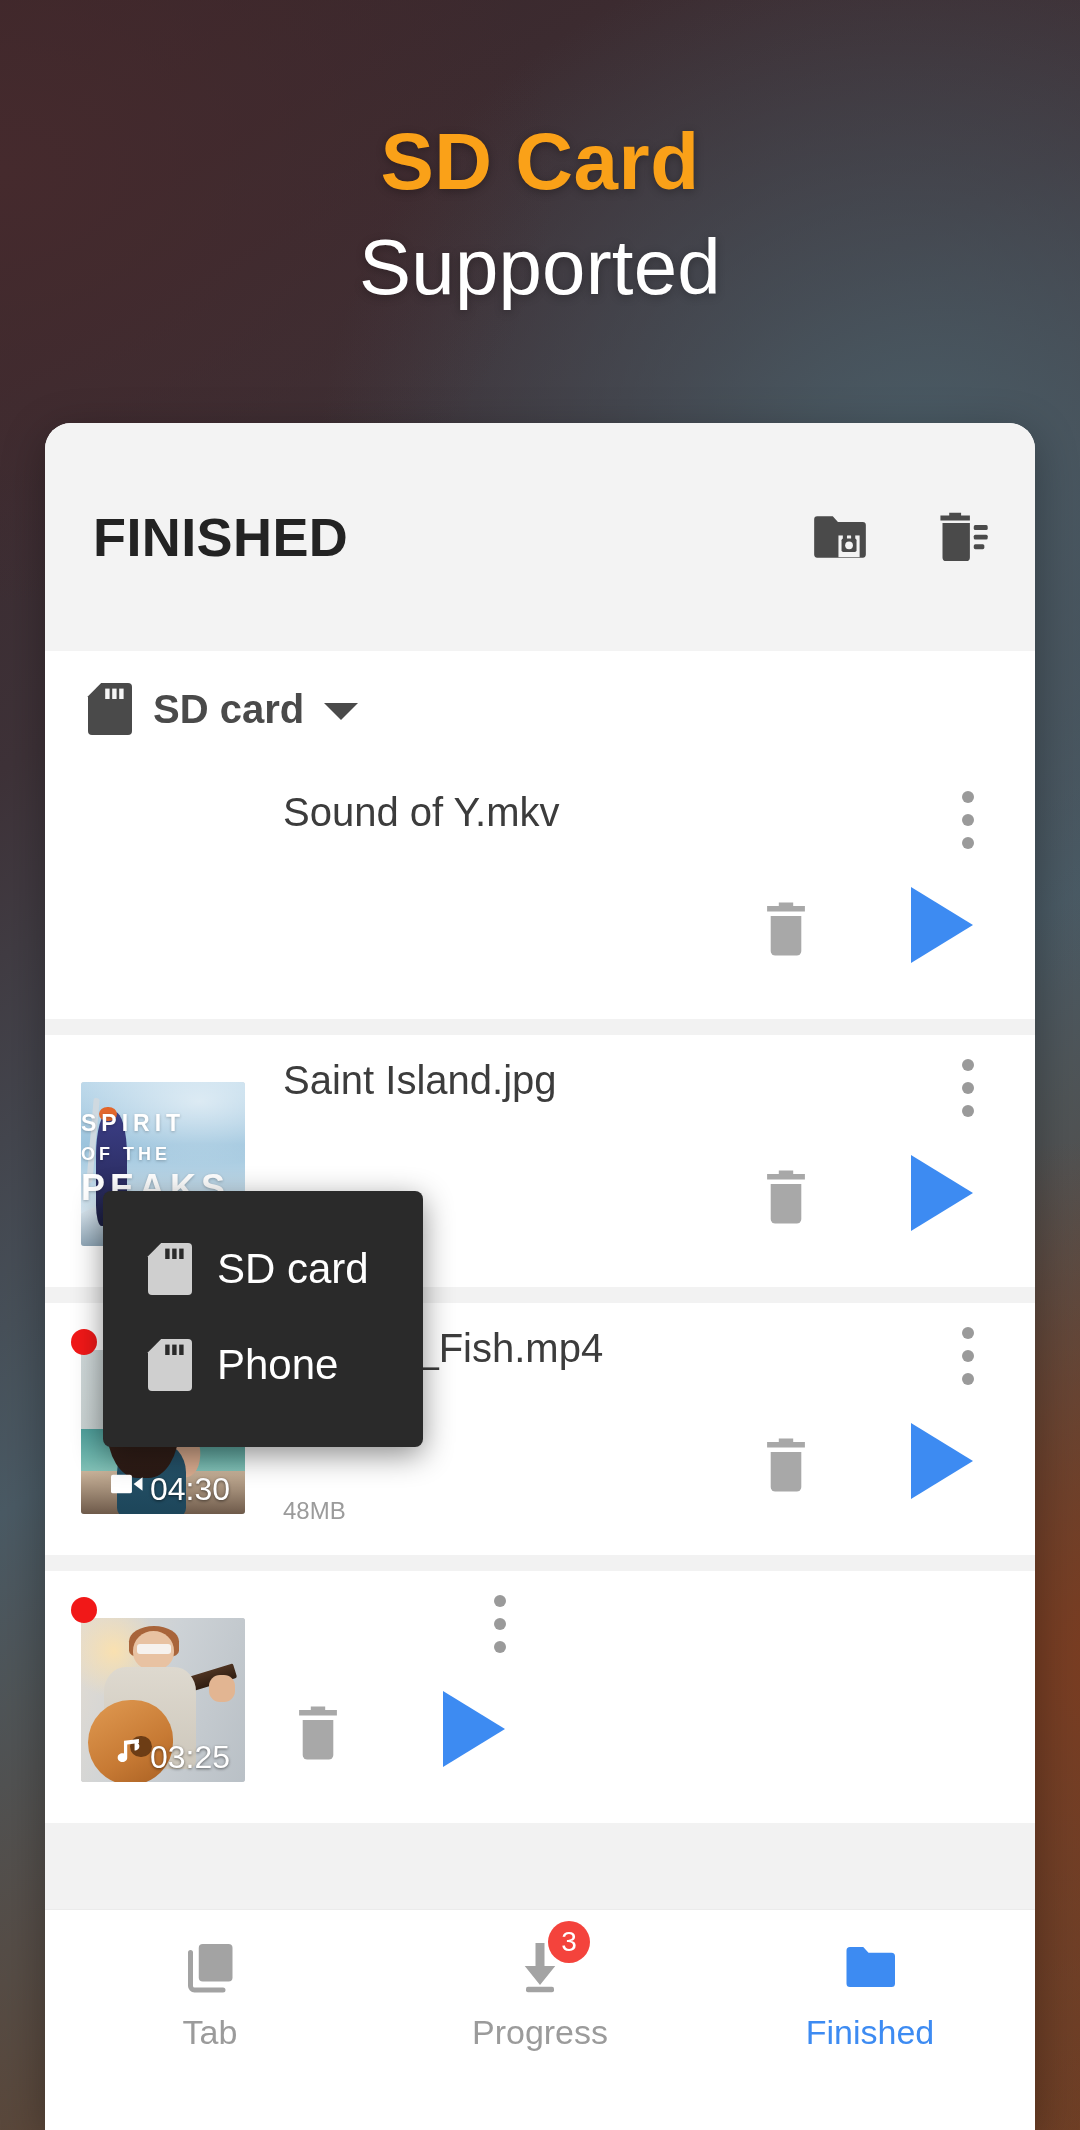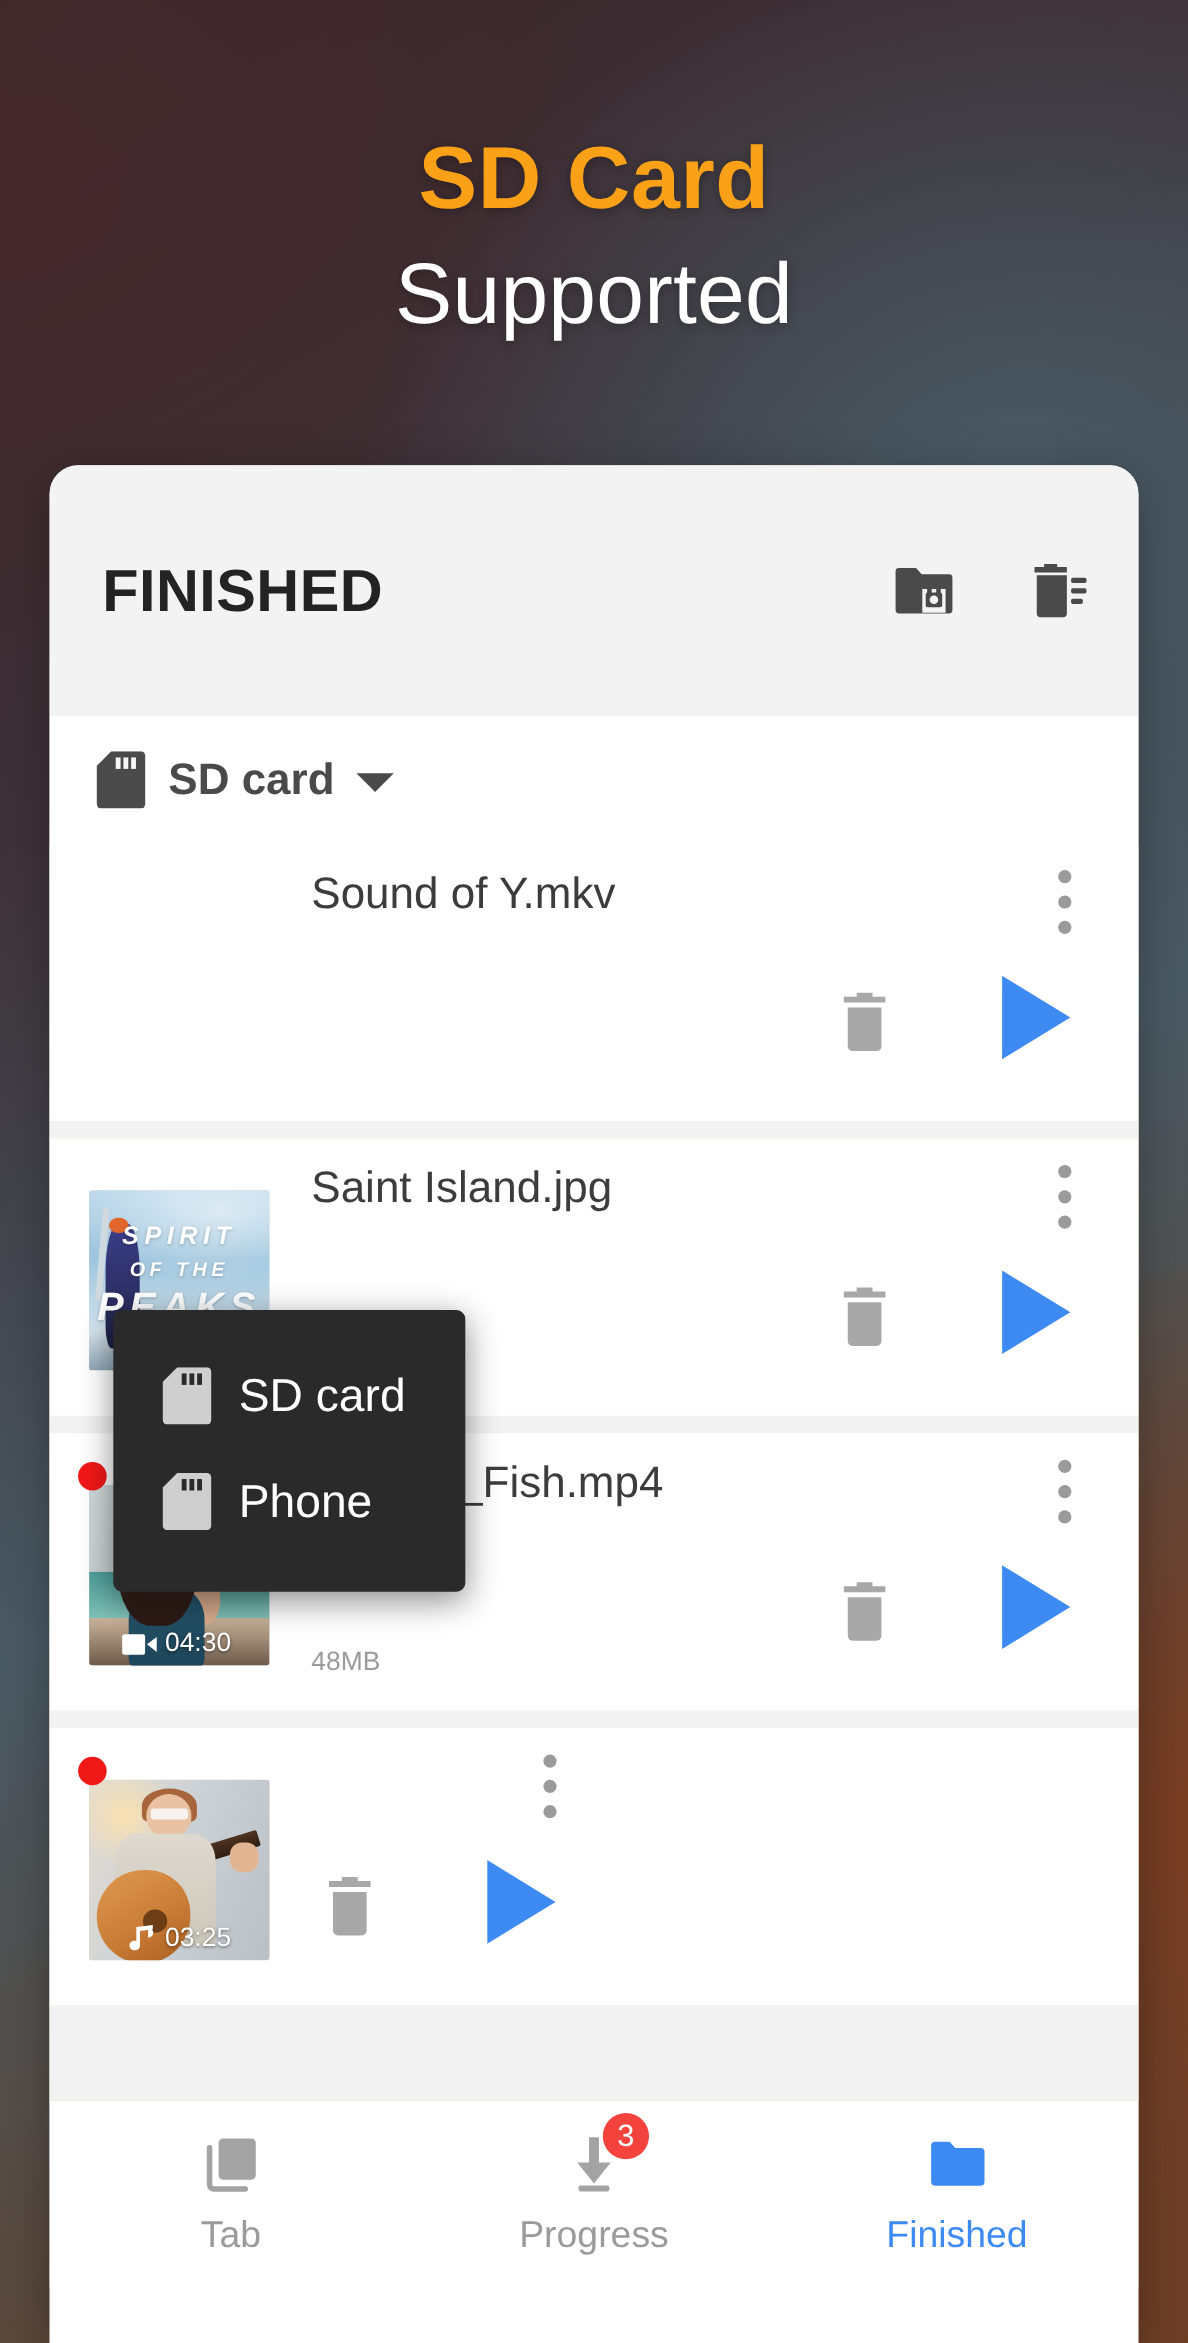--- a/index.html
+++ b/index.html
@@ -70,21 +70,21 @@
     margin-left: 20px;
   }
   .caret {
     width: 0; height: 0; margin-left: 20px; margin-top: 4px;
     border-left: 17px solid transparent;
     border-right: 17px solid transparent;
     border-top: 17px solid #4a4a4a;
   }
 
   
-  .file-list { background: #fef9c3; }
+  .file-list { background: #bef264; }
   .divider { height: 16px; background: #f2f2f2; }
   .file-row {
     height: 252px; background: #ffffff;
     display: flex; align-items: stretch; padding: 0 36px 0 36px;
     position: relative;
   }
   .thumb-wrap {
     position: relative; width: 164px; flex: none;
     display: flex; align-items: center; padding-top: 6px;
   }
@@ -94,22 +94,22 @@
     background: #ddd;
   }
   .thumb.empty { visibility: hidden; }
   .red-dot {
     position: absolute; left: -10px; top: 26px;
     width: 26px; height: 26px; border-radius: 50%;
     background: #f11818; z-index: 3;
   }
   .thumb-badge {
     position: absolute; left: 30px; bottom: 6px; z-index: 2;
-    display: flex; align-items: flex-end; gap: 7px;
-    color: #ffffff; font-size: 24px; font-weight: 500;
+    display: flex; align-items: flex-start; gap: 7px;
+    color: #ffffff; font-size: 32px; font-weight: 500;
     text-shadow: 0 1px 3px rgba(0,0,0,0.55);
   }
   .badge-ico { width: 32px; height: 26px; display: block; }
 
   .file-meta {
     flex: 1; min-width: 0; padding-left: 38px; padding-top: 22px;
     display: flex; flex-direction: column;
   }
   .file-name {
     font-size: 40px; color: #3c3c3c; line-height: 1.15;
@@ -206,24 +206,23 @@
   }
   .art-peaks .skier-head {
     position: absolute; left: 11%; top: 15%; width: 11%; height: 9%;
     background: #e2662b; border-radius: 50%;
   }
   .art-peaks .ski {
     position: absolute; left: 5.5%; top: 10%; width: 3.5%; height: 52%;
     background: #cfd9e0; transform: rotate(5deg); border-radius: 2px;
   }
   .art-peaks .tx1, .art-peaks .tx2, .art-peaks .tx3 {
-    position: absolute; left: 0; right: 0; text-align: center;
+    position: absolute; left: 0; right: 0; 
     color: #ffffff; font-weight: 700; letter-spacing: 5px;
     text-shadow: 0 1px 3px rgba(0,0,0,0.25);
-    font-style: italic;
   }
   .art-peaks .tx1 { top: 17%; font-size: 23px; }
   .art-peaks .tx2 { top: 38%; font-size: 18px; letter-spacing: 4px; }
   .art-peaks .tx3 { top: 52%; font-size: 36px; }
   .art-peaks .foot {
     position: absolute; left: 0; right: 0; bottom: 5%;
     text-align: center; color: rgba(255,255,255,0.78);
     font-size: 8px; letter-spacing: 1.5px;
   }
 

